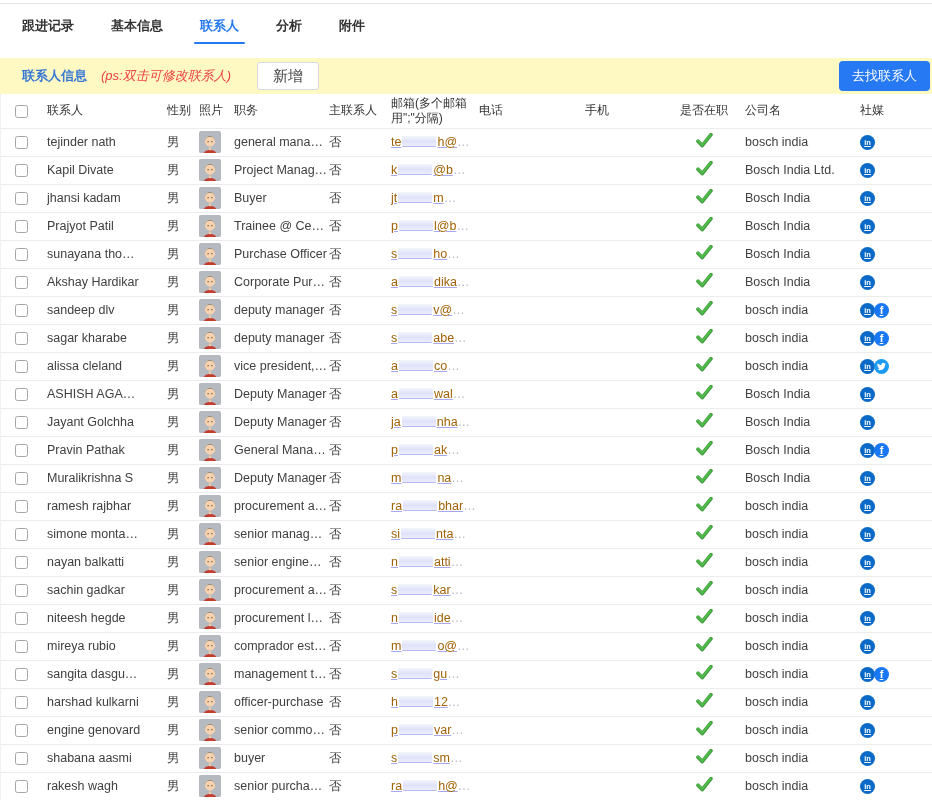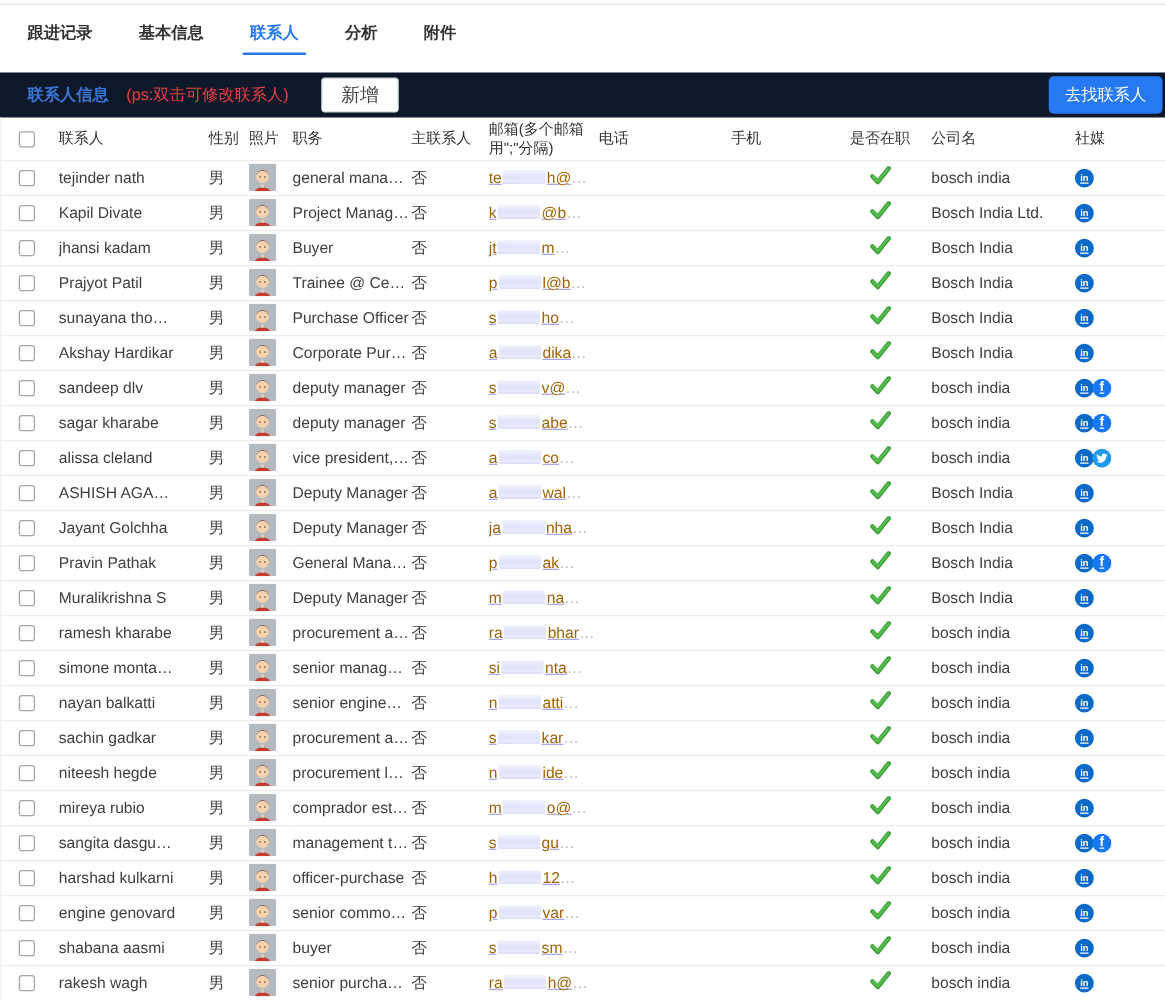--- a/index.html
+++ b/index.html
@@ -11,23 +11,23 @@
   
   .tabbar { height:44px; display:flex; align-items:center; padding-left:22px; background:#fff; }
   .tab { position:relative; height:44px; display:flex; align-items:center; margin-right:37px;
          font-size:13px; font-weight:700; color:#333; cursor:pointer; }
   .tab.active { color:#2779f2; }
   .tab.active::after { content:""; position:absolute; left:-6px; right:-6px; bottom:4px;
          height:2px; background:#2779f2; border-radius:1px; }
 
   
   .gap { height:10px; background:#fff; }
-  .toolbar { height:36px; background:#0f172a; display:flex; align-items:center; padding:0 0 0 22px; }
+  .toolbar { height:36px; background:#fef9c3; display:flex; align-items:center; padding:0 0 0 22px; }
   .section-title { color:#3878d4; font-size:13px; font-weight:700; }
-  .hint { color:#ed4040; font-size:13px; margin-left:14px; }
+  .hint { color:#ed4040; font-size:13px; margin-left:14px;font-style:italic; }
   .btn-add { margin-left:26px; background:#fff; border:1px solid #d6d9de; border-radius:3px;
              height:28px; padding:0 15px; font-size:15px; color:#444; cursor:pointer; }
   .spacer { flex:1; }
   .btn-find { background:#2679f2; color:#fff; border:none; border-radius:4px; height:30px;
               padding:0 13px; font-size:13px; cursor:pointer; margin-right:2px; }
 
   
   table { width:932px; border-collapse:collapse; table-layout:fixed; }
   .table-wrap { border-left:1px solid #eef1f6; }
   thead td { height:34px; font-size:12px; color:#333; vertical-align:middle; line-height:1.25; }
@@ -562,21 +562,21 @@
           <path d="M2 8.2 L6.2 12.6 L15 1.6" fill="none" stroke="#3e9a3a" stroke-width="3.6" stroke-linecap="round" stroke-linejoin="round"></path>
           <path d="M2.3 8.1 L6.2 12.1 L14.6 1.9" fill="none" stroke="#52bb4b" stroke-width="2.2" stroke-linecap="round" stroke-linejoin="round"></path>
         </svg>
       </span>
     </td>
     <td>Bosch India</td>
     <td><span class="soc soc-linkedin">in</span></td>
   </tr>
           <tr>
     <td class="c-check"><span class="cb"></span></td>
-    <td>ramesh kharabe</td>
+    <td>ramesh rajbhar</td>
     <td>男</td>
     <td>
       <span class="avatar">
         <svg width="22" height="22" viewBox="0 0 24 24">
           <rect width="24" height="24" rx="2" fill="#b5bac0"></rect>
           <path d="M5.5 24 c0.5-4.5 12.5-4.5 13 0 z" fill="#c43b30"></path>
           <path d="M10.9 18 h2.2 v3 h-2.2 z" fill="#f2cda6"></path>
           <circle cx="12" cy="11.2" r="5.6" fill="#f6d3ae"></circle>
           <path d="M6.4 11.2 a5.6 5.6 0 0 1 11.2 0 c-0.6-3.4-2.5-4.9-5.6-4.9 s-5 1.5-5.6 4.9 z" fill="#463228"></path>
           <circle cx="9.9" cy="11.6" r="0.65" fill="#3a2c24"></circle>

